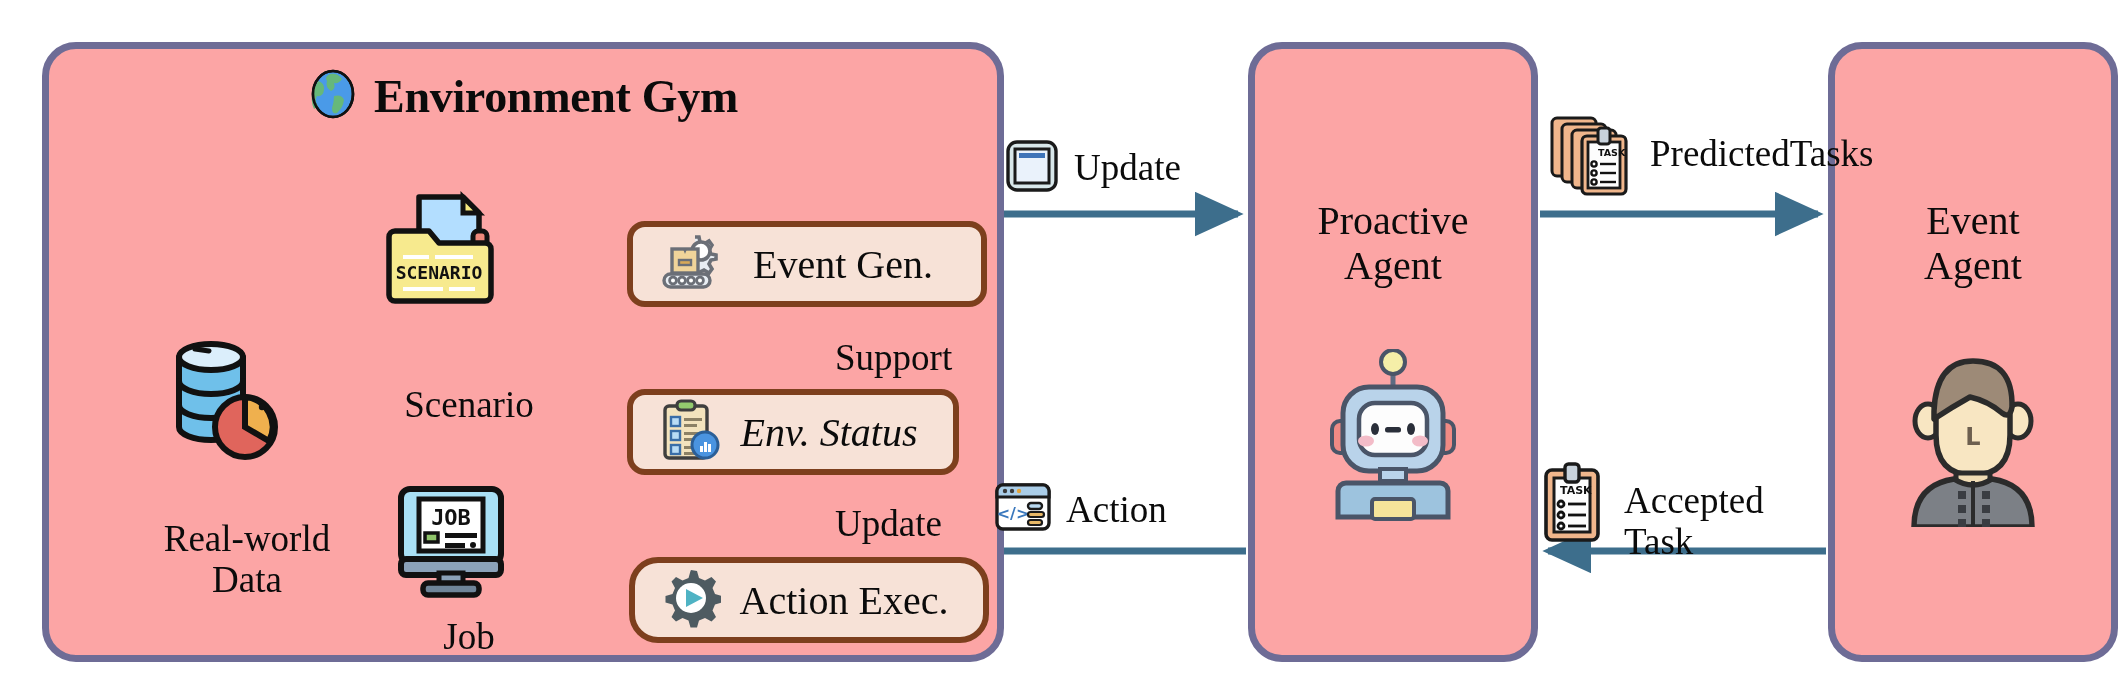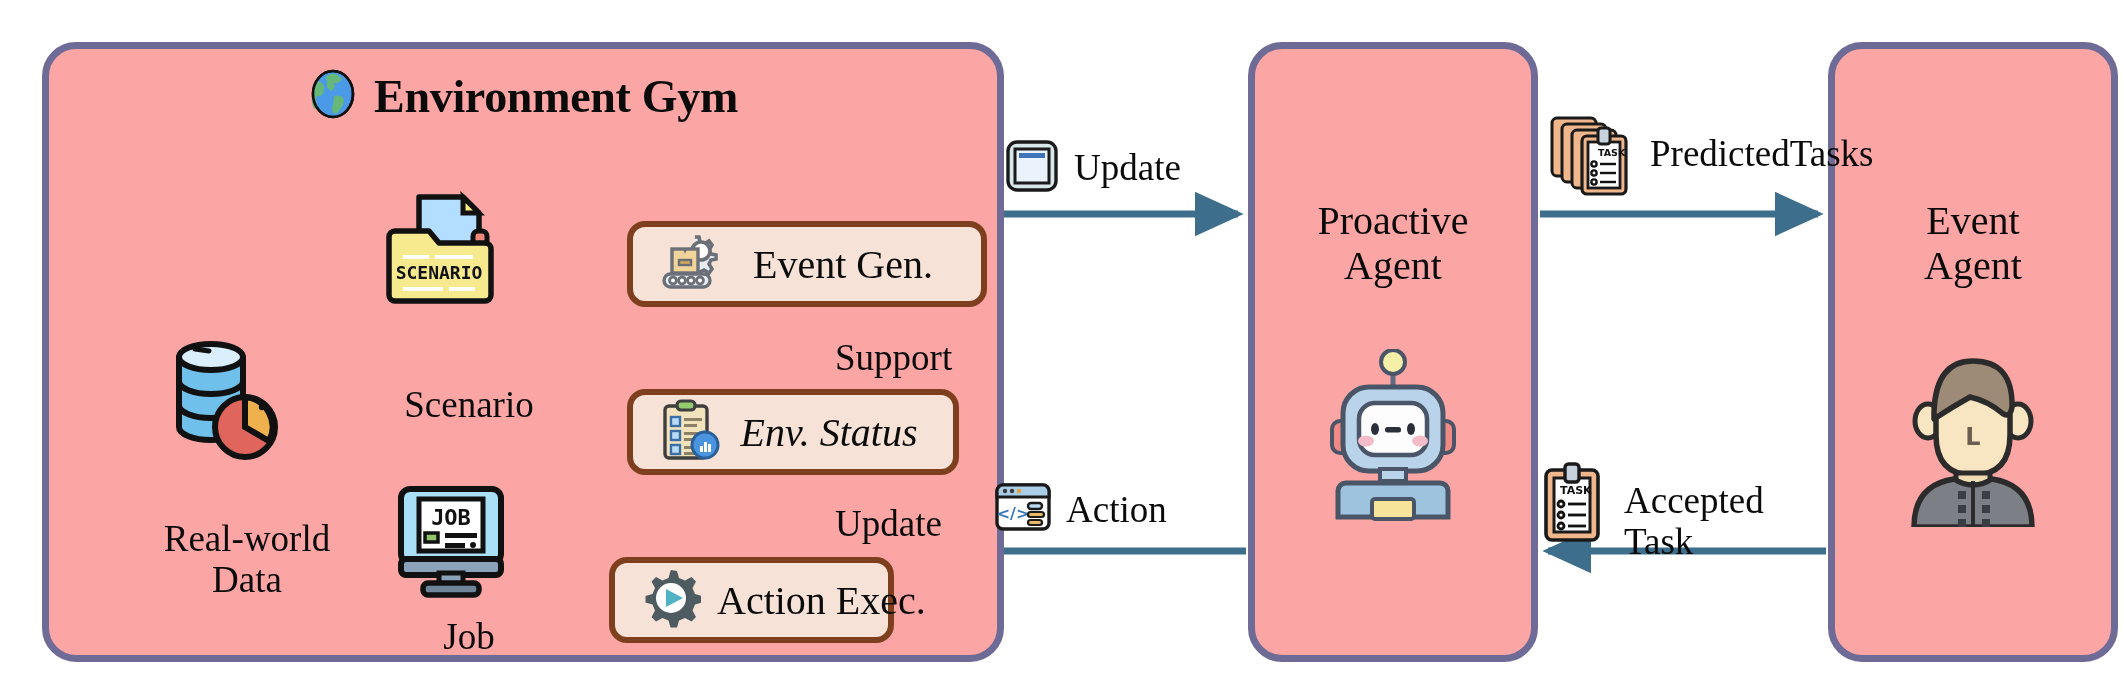--- a/index.html
+++ b/index.html
@@ -85,21 +85,21 @@
   .pbox .plabel {
     font-size: 40px;
     color: #0b0b0b;
     white-space: nowrap;
     flex: 1;
     text-align: center;
     padding-right: 32px;
   }
   #box-eventgen { left: 578px; top: 172px; width: 360px; height: 86px; }
   #box-envstat  { left: 578px; top: 340px; width: 332px; height: 86px; font-style: italic; }
-  #box-actexec  { left: 560px; top: 508px; width: 285px; height: 86px; }
+  #box-actexec  { left: 580px; top: 508px; width: 360px; height: 86px; border-radius: 29px; }
 
   
   .free-label {
     position: absolute;
     font-size: 37px;
     color: #0b0b0b;
     white-space: nowrap;
     line-height: 1.1;
   }
   .free-label.two-line { text-align: left; }

